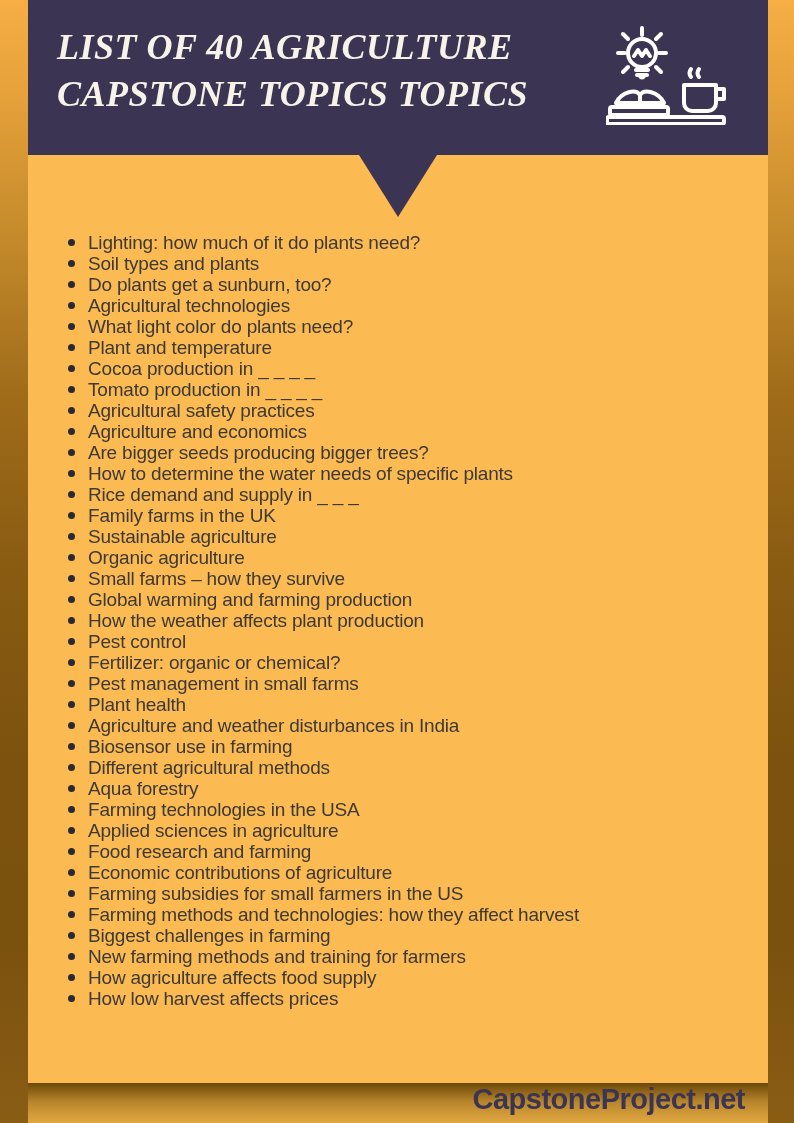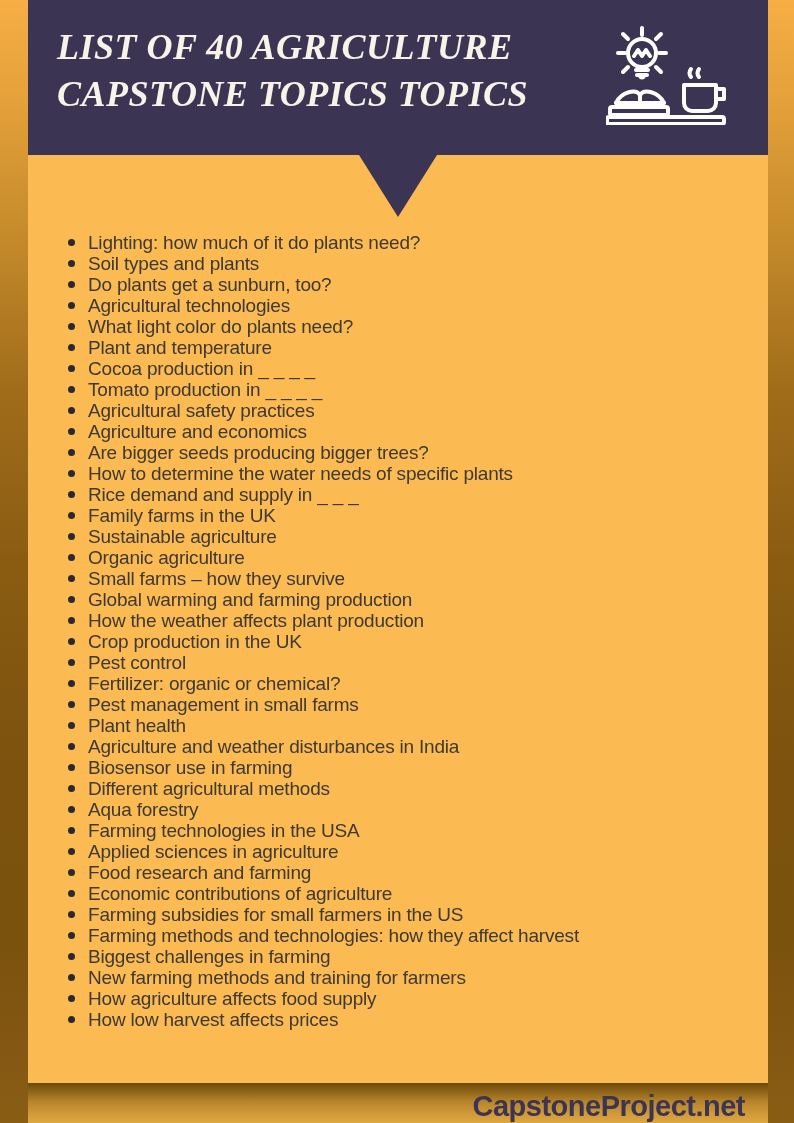--- a/index.html
+++ b/index.html
@@ -116,21 +116,21 @@
     background: var(--bullet, #2b2836);
   }
 
   
   .footer-band {
     flex: 0 0 40px;
     height: 40px;
     background: linear-gradient(180deg,
       #6b470c 0%, #8a6015 18%, #b8862c 48%, #d29a38 78%, #dda741 100%);
     display: flex;
-    align-items: flex-end;
+    align-items: flex-start;
     justify-content: flex-end;
     padding-right: 23px;
   }
   .brand {
     font-family: "Liberation Sans", sans-serif;
     font-weight: bold;
     font-size: 29px;
     letter-spacing: -0.5px;
     color: var(--footer_text_navy, #3b3553);
   }
@@ -195,21 +195,20 @@
           <li>Agriculture and economics</li>
           <li>Are bigger seeds producing bigger trees?</li>
           <li>How to determine the water needs of specific plants</li>
           <li>Rice demand and supply in _ _ _</li>
           <li>Family farms in the UK</li>
           <li>Sustainable agriculture</li>
           <li>Organic agriculture</li>
           <li>Small farms – how they survive</li>
           <li>Global warming and farming production</li>
           <li>How the weather affects plant production</li>
-          <li>Crop production in the UK</li>
           <li>Pest control</li>
           <li>Fertilizer: organic or chemical?</li>
           <li>Pest management in small farms</li>
           <li>Plant health</li>
           <li>Agriculture and weather disturbances in India</li>
           <li>Biosensor use in farming</li>
           <li>Different agricultural methods</li>
           <li>Aqua forestry</li>
           <li>Farming technologies in the USA</li>
           <li>Applied sciences in agriculture</li>

